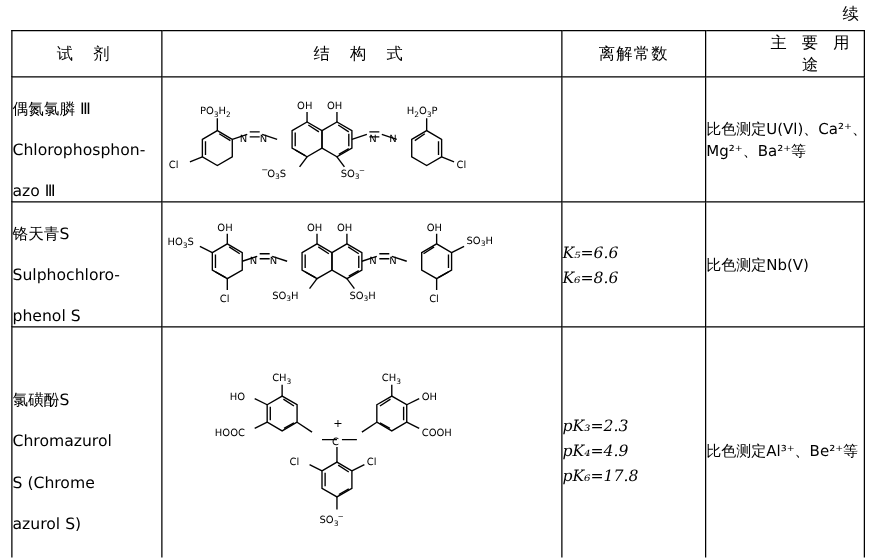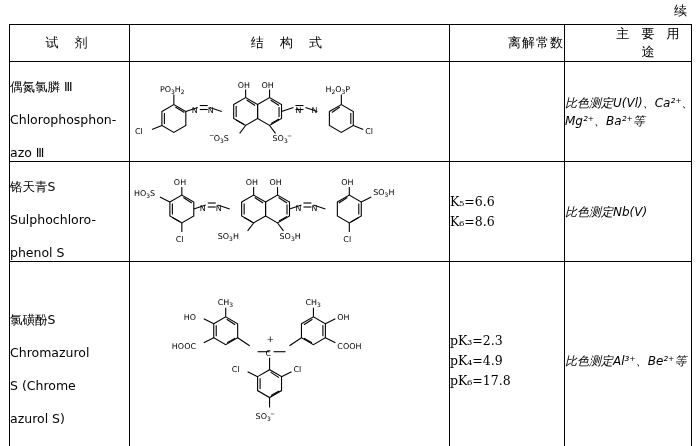--- a/index.html
+++ b/index.html
@@ -65,30 +65,30 @@
   }
   .reagent-cell .ln { display: block; white-space: nowrap; margin-top: 16px; }
 
   .const-cell {
     font-size: 12.5px;
     line-height: 20px;
     padding: 4px 4px 4px 10px;
     font-family: "DejaVu Serif", serif;
     vertical-align: middle;
   }
-  .const-cell .ln { display: block; white-space: nowrap; }
+  .const-cell .ln { display: block; white-space: nowrap; font-style: italic; }
 
   .use-cell {
     font-size: 12px;
     line-height: 18px;
     padding: 4px 4px 4px 8px;
     font-family: "DejaVu Sans", sans-serif;
     vertical-align: middle;
   }
-  .use-cell .ln { display: block; white-space: nowrap; font-style: italic; }
+  .use-cell .ln { display: block; white-space: nowrap; }
 
   .struct-cell {
     position: relative;
     height: 100%;
     padding: 0;
   }
   .struct-wrap {
     position: relative;
     width: 100%;
     height: 100%;
@@ -114,21 +114,21 @@
     <colgroup>
       <col class="col-reagent">
       <col class="col-struct">
       <col class="col-const">
       <col class="col-use">
     </colgroup>
     <thead>
       <tr>
         <th>试 剂</th>
         <th>结 构 式</th>
-        <th style="letter-spacing:1px;text-align:right;">离解常数</th>
+        <th style="letter-spacing:1px;">离解常数</th>
         <th style="letter-spacing:4px;padding-left:44px;">主 要 用 途</th>
       </tr>
     </thead>
     <tbody>
 
       <tr class="r1">
         <td class="reagent-cell">
           <span class="ln">偶氮氯膦 Ⅲ</span>
           <span class="ln">Chlorophosphon-</span>
           <span class="ln">azo Ⅲ</span>

